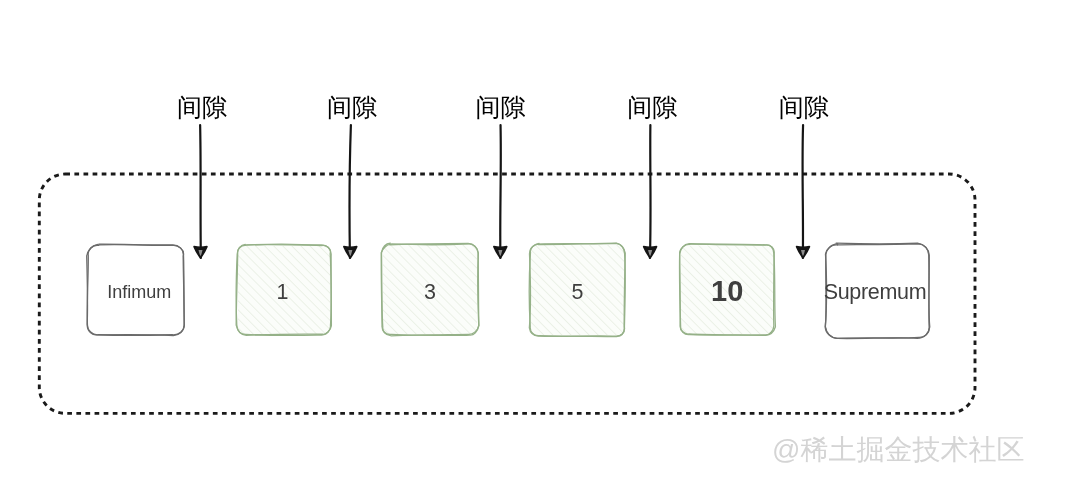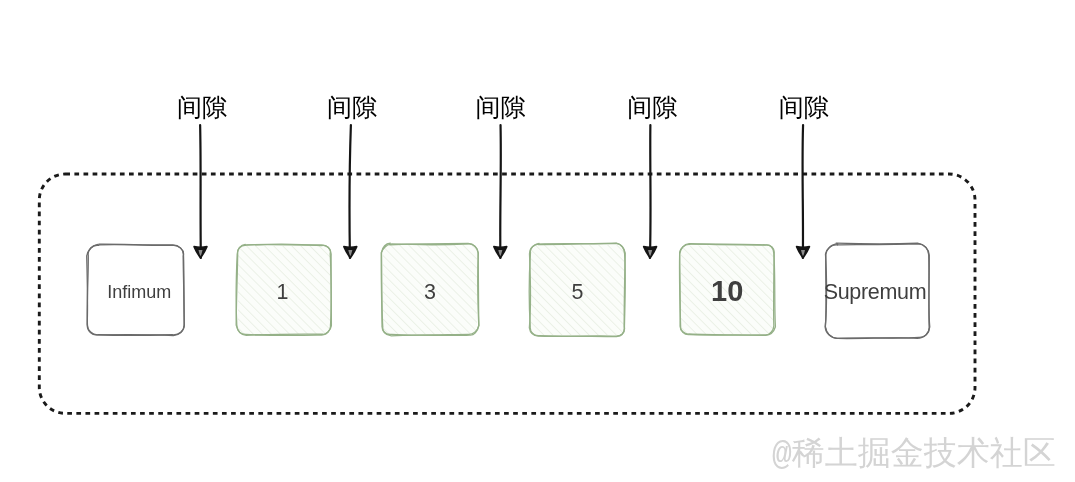--- a/index.html
+++ b/index.html
@@ -12,23 +12,22 @@
   svg#canvas{position:absolute;left:0;top:0;width:1075px;height:482px;display:block;}
   .gap-label{
     position:absolute;font-size:25px;line-height:1;color:#000000;
     white-space:nowrap;letter-spacing:0px;
   }
   .box-label{
     position:absolute;font-size:21.5px;line-height:21.5px;color:#3f3f3f;
     white-space:nowrap;text-align:center;
   }
   .watermark{
-    position:absolute;font-size:33px;color:#d6d6d6;white-space:nowrap;
+    position:absolute;font-size:28px;color:#d6d6d6;white-space:nowrap;
     letter-spacing:0px;
-    font-family:Liberation Mono, monospace;
   }
 </style>
 </head>
 <body>
 
 <div id="stage">
   <svg id="canvas" viewBox="0 0 1075 482">
     <defs>
       <pattern id="hatch" width="6.4" height="6.4" patternUnits="userSpaceOnUse" patternTransform="rotate(-45)">
         <line x1="0" y1="0" x2="0" y2="6.4" stroke="#eaf0e6" stroke-width="1.9"></line>

